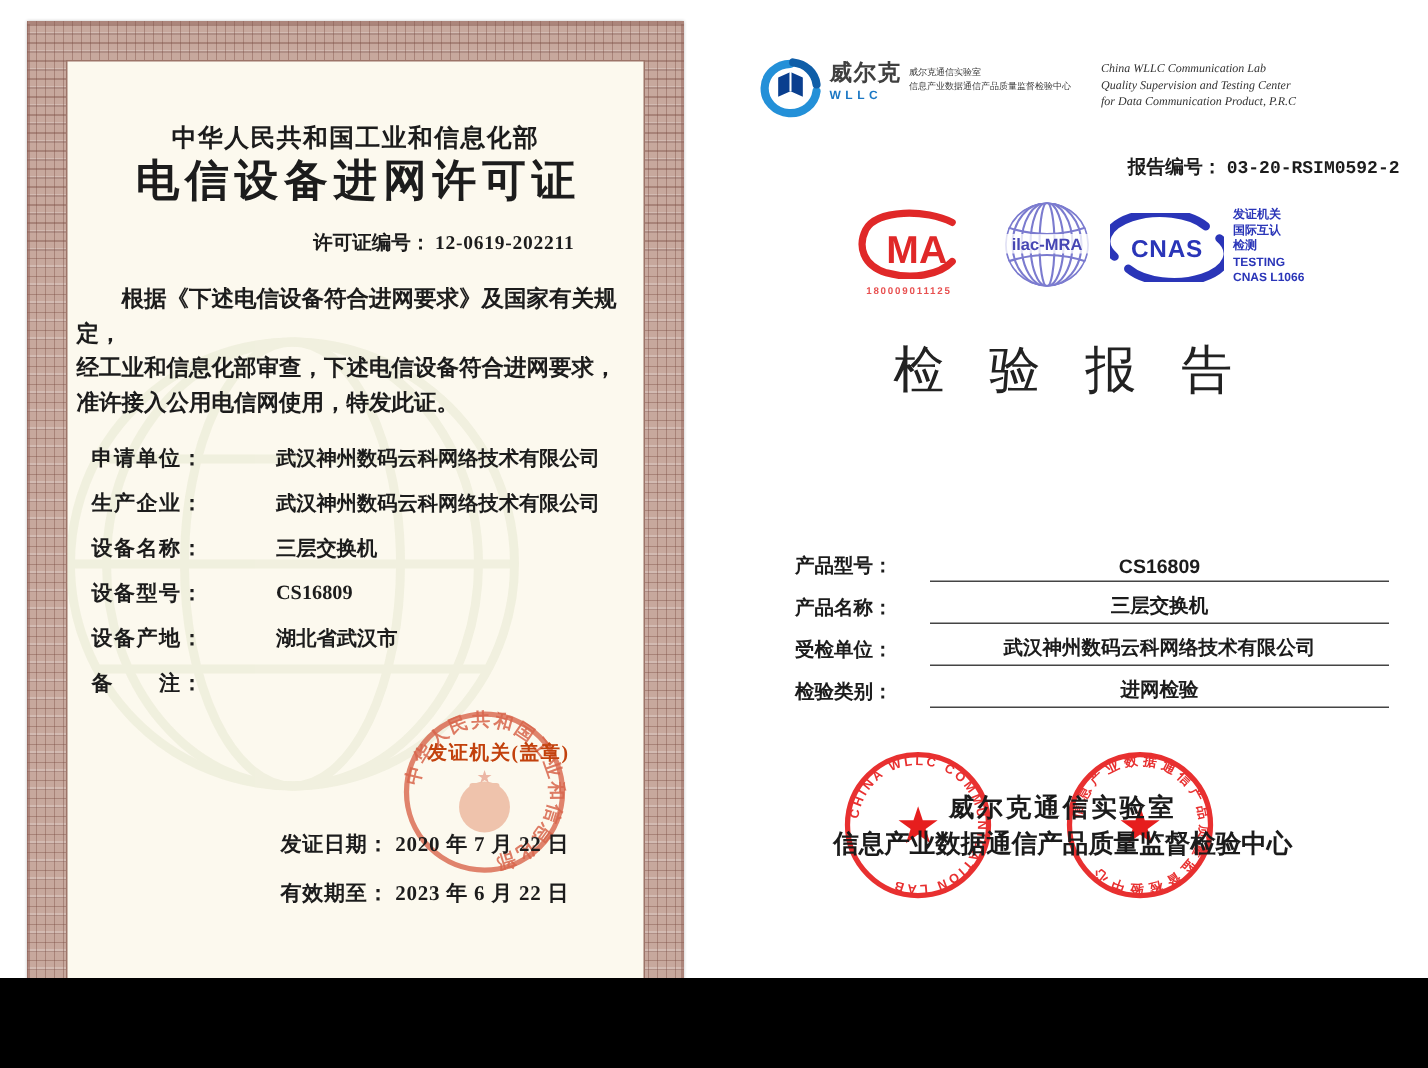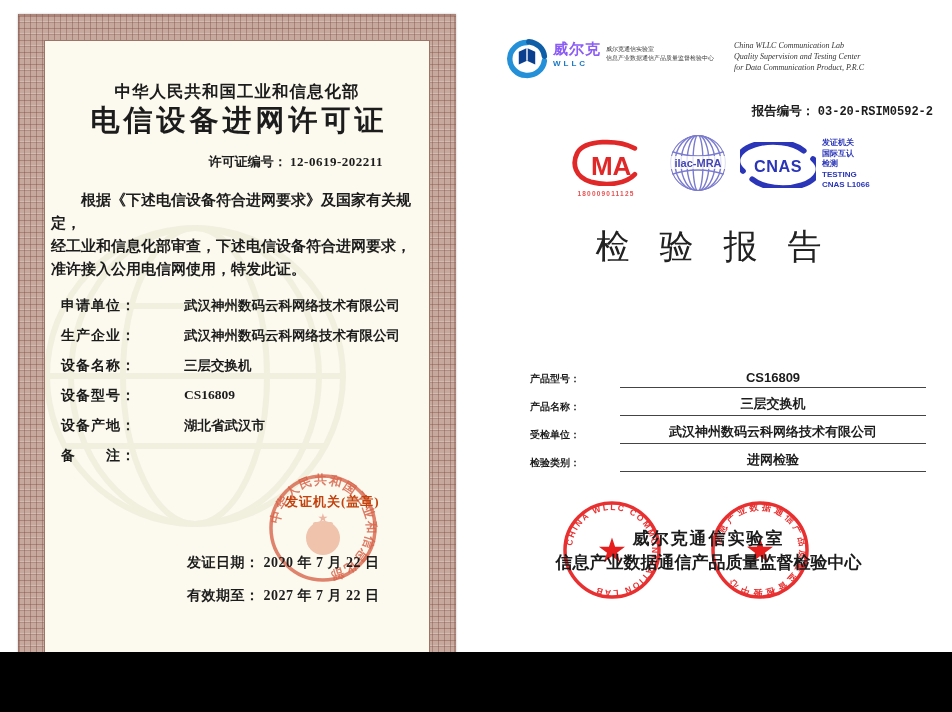--- a/index.html
+++ b/index.html
@@ -40,40 +40,40 @@
   .cert-seal-label { position:absolute; left:240px; top:452px; z-index:3;
     font-size:13px; font-weight:bold; color:#c2410c; letter-spacing:1px; }
   .cert-date { position:absolute; left:142px; font-size:14px; font-weight:bold; z-index:3; letter-spacing:.5px; }
   .cert-date.issue { top:513px; }
   .cert-date.valid { top:546px; }
 
   
   .report { position:absolute; left:465px; top:0; width:487px; height:652px; background:#ffffff; color:#1c1c1c; }
   .rep-logo { position:absolute; left:40px; top:38px; }
   .rep-cn { position:absolute; left:88px; top:41px; line-height:15px; }
-  .rep-cn .big { font-size:15px; font-weight:bold; color:#8b5cf6; letter-spacing:1px; }
+  .rep-cn .big { font-size:15px; font-weight:bold; color:#404040; letter-spacing:1px; }
   .rep-cn .en { font-size:8px; font-weight:bold; color:#1a77c4; letter-spacing:3px; }
   .rep-sub { position:absolute; left:141px; top:45px; font-size:6px; color:#3a3a3a; line-height:9px; white-space:nowrap; }
   .rep-eninfo { position:absolute; right:46px; top:40px; width:172px;
     font-family:"Liberation Serif","DejaVu Serif",serif; font-style:italic;
     font-size:8px; color:#333; line-height:11px; }
   .rep-no { position:absolute; top:103px; right:19px; font-size:12.5px; font-weight:bold; }
   .rep-no .num { font-family:"Liberation Mono","DejaVu Sans Mono",monospace; font-weight:bold; font-size:12px; }
   .marks { position:absolute; top:132px; left:0; width:100%; height:80px; }
   .cma { position:absolute; left:103px; top:6px; text-align:center; }
   .cma .cma-num { font-size:6.5px; color:#e85050; letter-spacing:1.2px; margin-top:0; font-weight:bold; }
   .ilac { position:absolute; left:203px; top:1px; }
   .cnas { position:absolute; left:275px; top:10px; }
   .cnas-text { position:absolute; left:357px; top:6px; font-size:8px; font-weight:bold;
     color:#2a35b8; line-height:10.5px; }
   .rep-title { position:absolute; top:224px; width:100%; text-align:center;
     font-size:34px; font-weight:normal; letter-spacing:30px; text-indent:30px; color:#222; }
   .rep-fields { position:absolute; top:360px; left:65px; right:26px; }
   .rrow { display:flex; height:28px; align-items:flex-end; }
-  .rrow .rlabel { flex:0 0 90px; font-size:10px; font-weight:bold; padding-bottom:2px; }
+  .rrow .rlabel { flex:0 0 90px; font-size:13px; font-weight:bold; padding-bottom:2px; }
   .rrow .rvalue { flex:1; text-align:center; font-size:13px; font-weight:bold;
     border-bottom:1px solid #444; padding-bottom:2px; }
   .rep-seal { position:absolute; top:498px; z-index:1; }
   .rep-seal.s1 { left:95px; }
   .rep-seal.s2 { left:243px; }
   .stamp-line { position:absolute; width:100%; text-align:center; z-index:3;
     font-size:17px; font-weight:bold; color:#1b1b1b; }
   .stamp-line.l1 { top:527px; letter-spacing:2px; }
   .stamp-line.l2 { top:551px; }
 
@@ -154,21 +154,21 @@
         </g>
       </svg>
       <div class="cert-seal-label">发证机关(盖章)</div>
 
       <div class="cert-date issue">
         <span>发证日期：</span>
         <span>2020 年 7 月 22 日</span>
       </div>
       <div class="cert-date valid">
         <span>有效期至：</span>
-        <span>2027 年 7 月 22 日</span>
+        <span>2023 年 6 月 22 日</span>
       </div>
 
     </div>
   </div>
 
   <div class="report">
 
     <svg class="rep-logo" width="44" height="42" viewBox="0 0 48 46">
       <path d="M24 5 A 19 18 0 1 0 43 25" stroke="#2390d8" stroke-width="6" fill="none" stroke-linecap="round"></path>
       <path d="M26 4 A 19 18 0 0 1 43 20" stroke="#0f5ea8" stroke-width="6" fill="none" stroke-linecap="round"></path>

